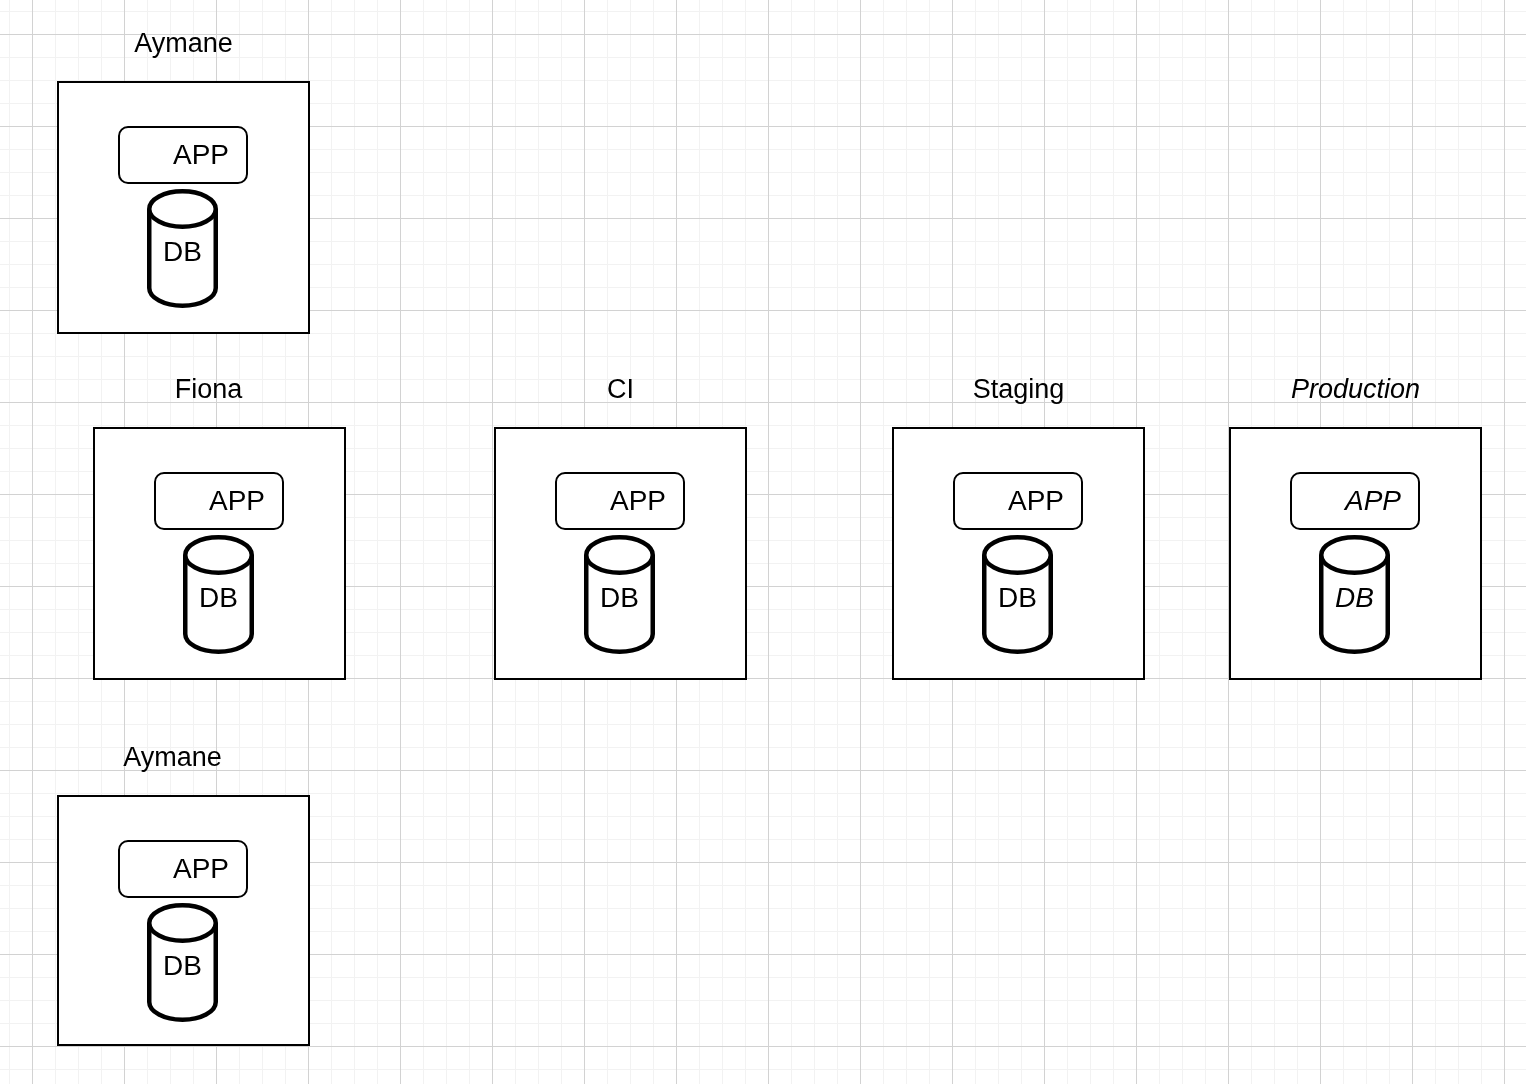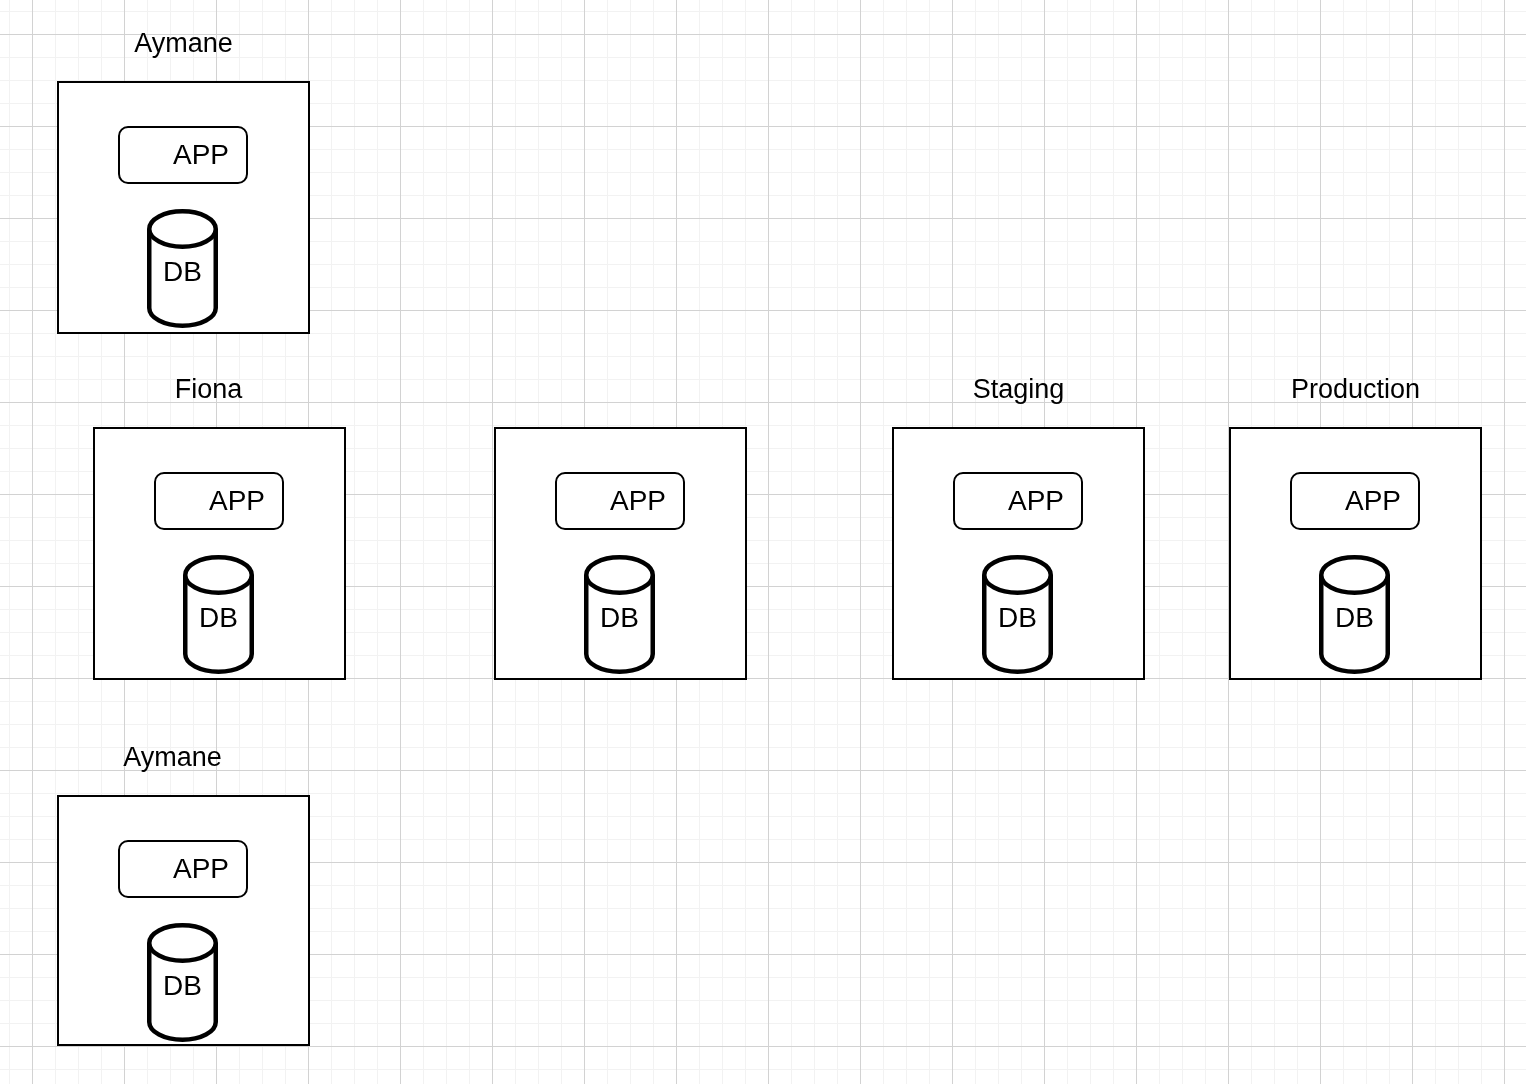--- a/index.html
+++ b/index.html
@@ -65,21 +65,21 @@
     border-radius: 10px;
     display: flex;
     align-items: center;
     justify-content: center;
     font-size: 28px;
     padding-left: 36px;
   }
   .db-node {
     position: absolute;
     left: 90px;
-    top: 128px;
+    top: 108px;
     width: 71px;
     height: 119px;
   }
   .db-node svg { display: block; width: 71px; height: 119px; }
   .db-node .db-label {
     position: absolute;
     left: 0;
     top: 47px;
     width: 100%;
     text-align: center;
@@ -116,20 +116,21 @@
     <div class="db-node">
       <svg viewBox="0 0 71 119">
         <path d="M 2.25 20 V 99 A 33.25 17.75 0 0 0 68.75 99 V 20" fill="#ffffff" stroke="#000000" stroke-width="4.5" stroke-linejoin="round"></path>
         <ellipse cx="35.5" cy="20" rx="33.25" ry="17.75" fill="#ffffff" stroke="#000000" stroke-width="4.5"></ellipse>
       </svg>
       <div class="db-label">DB</div>
     </div>
   </div>
 
   <div class="env" style="left:494px; top:427px;">
+    <div class="env-label">CI</div>
     <div class="env-box"></div>
     <div class="app-node">
       <span>APP</span>
     </div>
     <div class="db-node">
       <svg viewBox="0 0 71 119">
         <path d="M 2.25 20 V 99 A 33.25 17.75 0 0 0 68.75 99 V 20" fill="#ffffff" stroke="#000000" stroke-width="4.5" stroke-linejoin="round"></path>
         <ellipse cx="35.5" cy="20" rx="33.25" ry="17.75" fill="#ffffff" stroke="#000000" stroke-width="4.5"></ellipse>
       </svg>
       <div class="db-label">DB</div>
@@ -144,21 +145,21 @@
     </div>
     <div class="db-node">
       <svg viewBox="0 0 71 119">
         <path d="M 2.25 20 V 99 A 33.25 17.75 0 0 0 68.75 99 V 20" fill="#ffffff" stroke="#000000" stroke-width="4.5" stroke-linejoin="round"></path>
         <ellipse cx="35.5" cy="20" rx="33.25" ry="17.75" fill="#ffffff" stroke="#000000" stroke-width="4.5"></ellipse>
       </svg>
       <div class="db-label">DB</div>
     </div>
   </div>
 
-  <div class="env" style="left:1229px; top:427px;">
+  <div class="env" style="left:1229px; top:427px;font-style:italic;">
     <div class="env-label">Production</div>
     <div class="env-box"></div>
     <div class="app-node">
       <span>APP</span>
     </div>
     <div class="db-node">
       <svg viewBox="0 0 71 119">
         <path d="M 2.25 20 V 99 A 33.25 17.75 0 0 0 68.75 99 V 20" fill="#ffffff" stroke="#000000" stroke-width="4.5" stroke-linejoin="round"></path>
         <ellipse cx="35.5" cy="20" rx="33.25" ry="17.75" fill="#ffffff" stroke="#000000" stroke-width="4.5"></ellipse>
       </svg>

